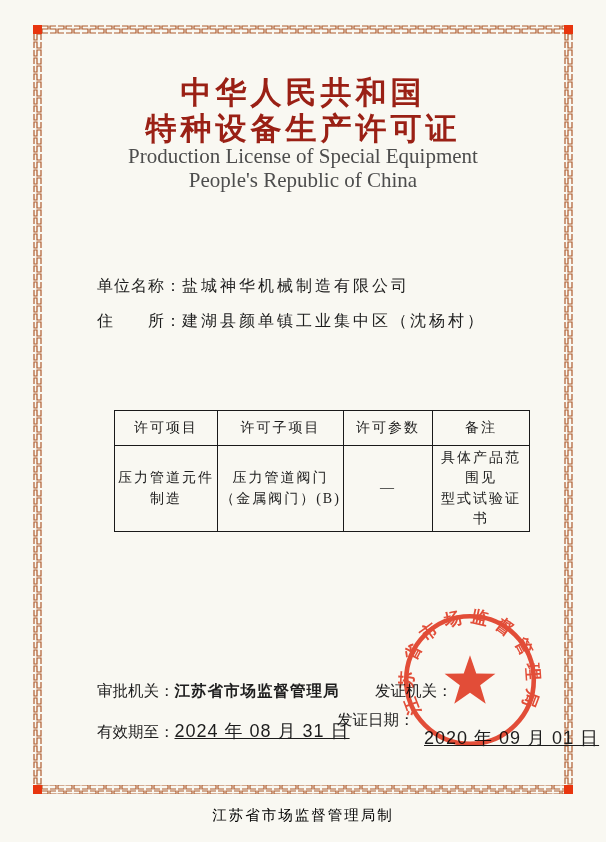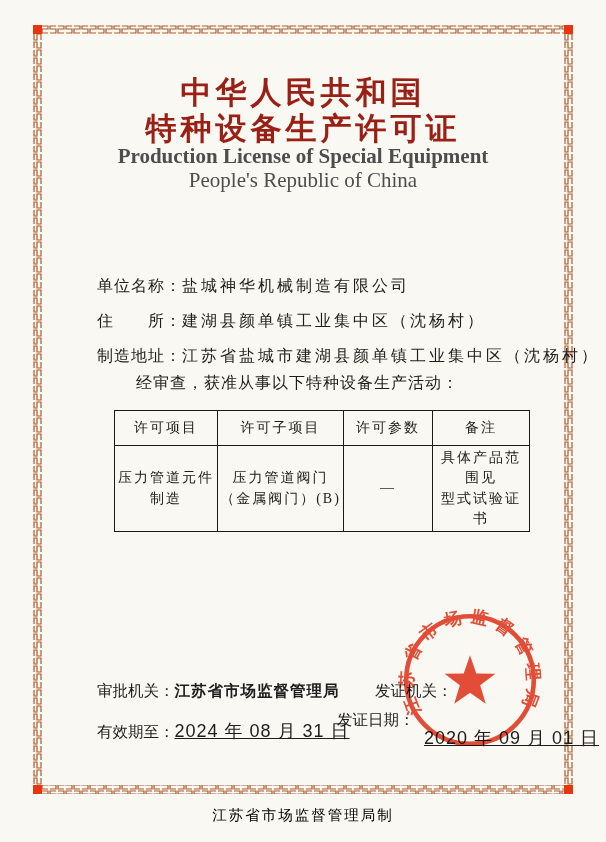--- a/index.html
+++ b/index.html
@@ -97,35 +97,31 @@
     <rect x="0" y="0" width="9" height="769" fill="url(#mv)"></rect>
     <rect x="531" y="0" width="9" height="769" fill="url(#mv)"></rect>
     <rect x="0" y="0" width="9" height="9" fill="#e8350e"></rect>
     <rect x="531" y="0" width="9" height="9" fill="#e8350e"></rect>
     <rect x="0" y="760" width="9" height="9" fill="#e8350e"></rect>
     <rect x="531" y="760" width="9" height="9" fill="#e8350e"></rect>
   </svg>
 
   <div class="abs title-cn" style="top:72px;">中华人民共和国</div>
   <div class="abs title-cn" style="top:108px;">特种设备生产许可证</div>
-  <div class="abs title-en" style="top:144px;font-weight:bold;">Production License of Special Equipment</div>
+  <div class="abs title-en" style="top:144px;">Production License of Special Equipment</div>
   <div class="abs title-en" style="top:168px;">People's Republic of China</div>
 
 
   <div class="abs field-line" style="left:97px; top:311px;">
     <span class="lbl">住　　所：</span><span class="val">建湖县颜单镇工业集中区（沈杨村）</span>
   </div>
   <div class="abs field-line" style="left:97px; top:276px;">
     <span class="lbl">单位名称：</span><span class="val">盐城神华机械制造有限公司</span>
   </div>
-  <div class="abs field-line" style="left:97px; top:346px;">
-    <span class="lbl">制造地址：</span><span class="val">江苏省盐城市建湖县颜单镇工业集中区（沈杨村）</span>
-  </div>
 
-  <div class="abs statement" style="left:136px; top:373px;">经审查，获准从事以下特种设备生产活动：</div>
 
   <table class="permit abs" style="left:102px; top:410px; width:415px;">
     <colgroup>
       <col style="width:103px;">
         <col style="width:126px;">
         <col style="width:89px;">
         <col style="width:97px;">
     </colgroup>
     <tbody>
         <tr>

